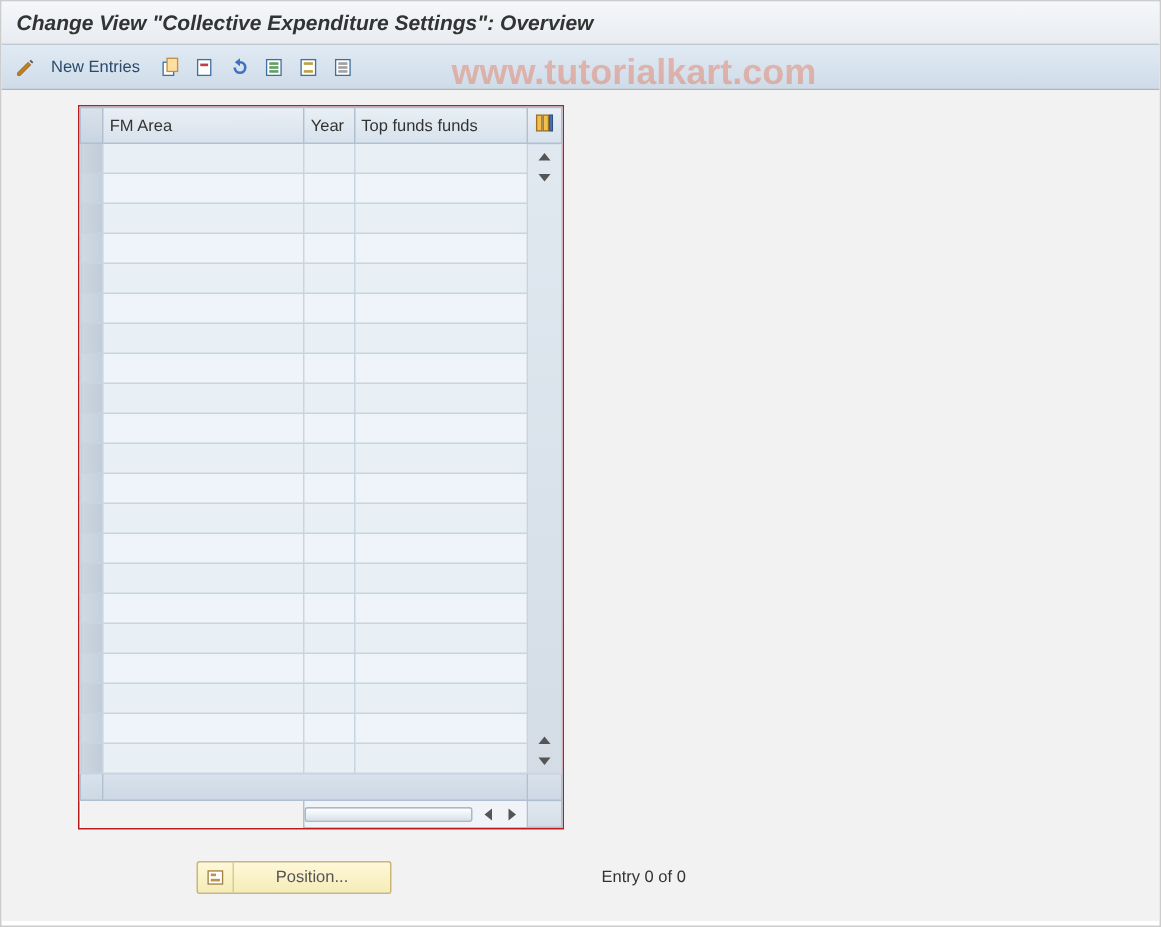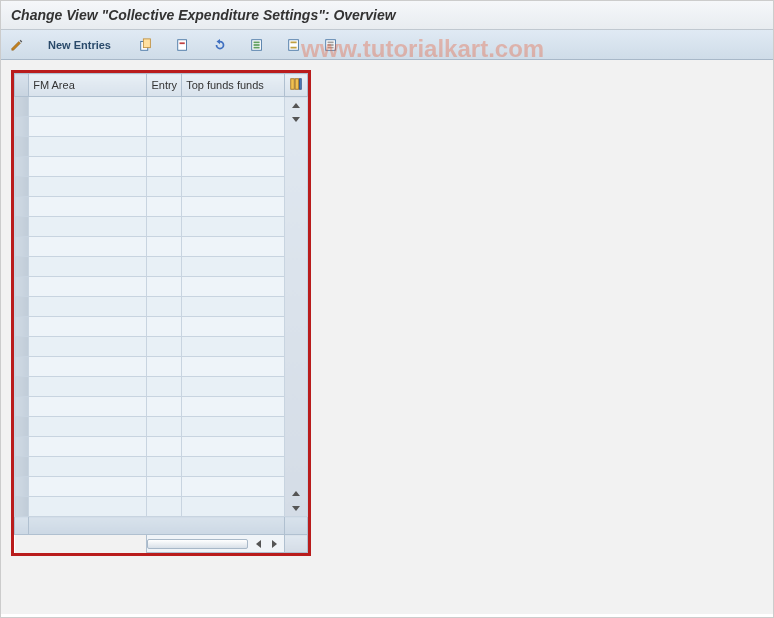--- a/index.html
+++ b/index.html
@@ -27,23 +27,22 @@
       color: #333;
     }
     
     
     .toolbar {
       background: linear-gradient(#e0eaf4, #cfdce8);
       border-bottom: 1px solid #a8b8c8;
       padding: 4px 6px;
       display: flex;
       align-items: center;
-      gap: 17px;
+      gap: 3px;
       height: 30px;
-      font-weight: bold;
     }
     .toolbar-btn {
       width: 20px;
       height: 20px;
       display: inline-flex;
       align-items: center;
       justify-content: center;
       cursor: pointer;
       border-radius: 2px;
     }
@@ -70,24 +69,25 @@
     .content {
       background: #f2f2f2;
       height: calc(100% - 62px);
       padding: 10px;
       position: relative;
     }
     
     
     .table-wrapper {
       background: #fff;
-      border: 3px solid #b91c1c;
-      width: 300px;
+      border: 1px solid #b91c1c;
+      width: 324px;
       display: inline-block;
       position: relative;
+      margin-left: 41px;
     }
     
     .table-grid {
       border-collapse: collapse;
       width: 100%;
     }
     
     
     .hdr-row td {
       background: linear-gradient(#e8eff5, #d8e2ec);
@@ -274,21 +274,21 @@
 <div class="watermark">www.tutorialkart.com</div>
 
 <div class="content">
   <div class="table-wrapper">
     <table class="table-grid">
 
       <tbody>
           <tr class="hdr-row">
         <td class="row-sel-hdr"></td>
         <td class="col-fmarea">FM Area</td>
-        <td class="col-year">Entry</td>
+        <td class="col-year">Year</td>
         <td class="col-funds">Top funds funds</td>
         <td class="col-config">
           <svg class="ic" viewBox="0 0 16 16">
                 <rect x="2" y="2" width="4" height="12" fill="#f0c050" stroke="#a07020"></rect>
                 <rect x="7" y="2" width="4" height="12" fill="#f0c050" stroke="#a07020"></rect>
                 <rect x="12" y="2" width="2" height="12" fill="#5080c0" stroke="#305080"></rect>
               </svg>
         </td>
       </tr>
 
@@ -454,13 +454,26 @@
                 </span>
           </div>
         </td>
         <td></td>
       </tr>
     </tbody>
       </table>
   </div>
   
   
+  <div class="footer">
+    <div class="position-btn">
+      <span class="position-icon-box">
+        <svg class="ic" viewBox="0 0 16 16">
+            <rect x="2" y="3" width="11" height="10" fill="#fff" stroke="#a08040"></rect>
+            <rect x="4" y="5" width="4" height="2" fill="#c09050"></rect>
+            <rect x="4" y="9" width="7" height="2" fill="#c09050"></rect>
+          </svg>
+      </span>
+      <span class="position-label">Position...</span>
+    </div>
+    <span class="entry-text">Entry 0 of 0</span>
+  </div>
 </div>
 
 </body></html>

